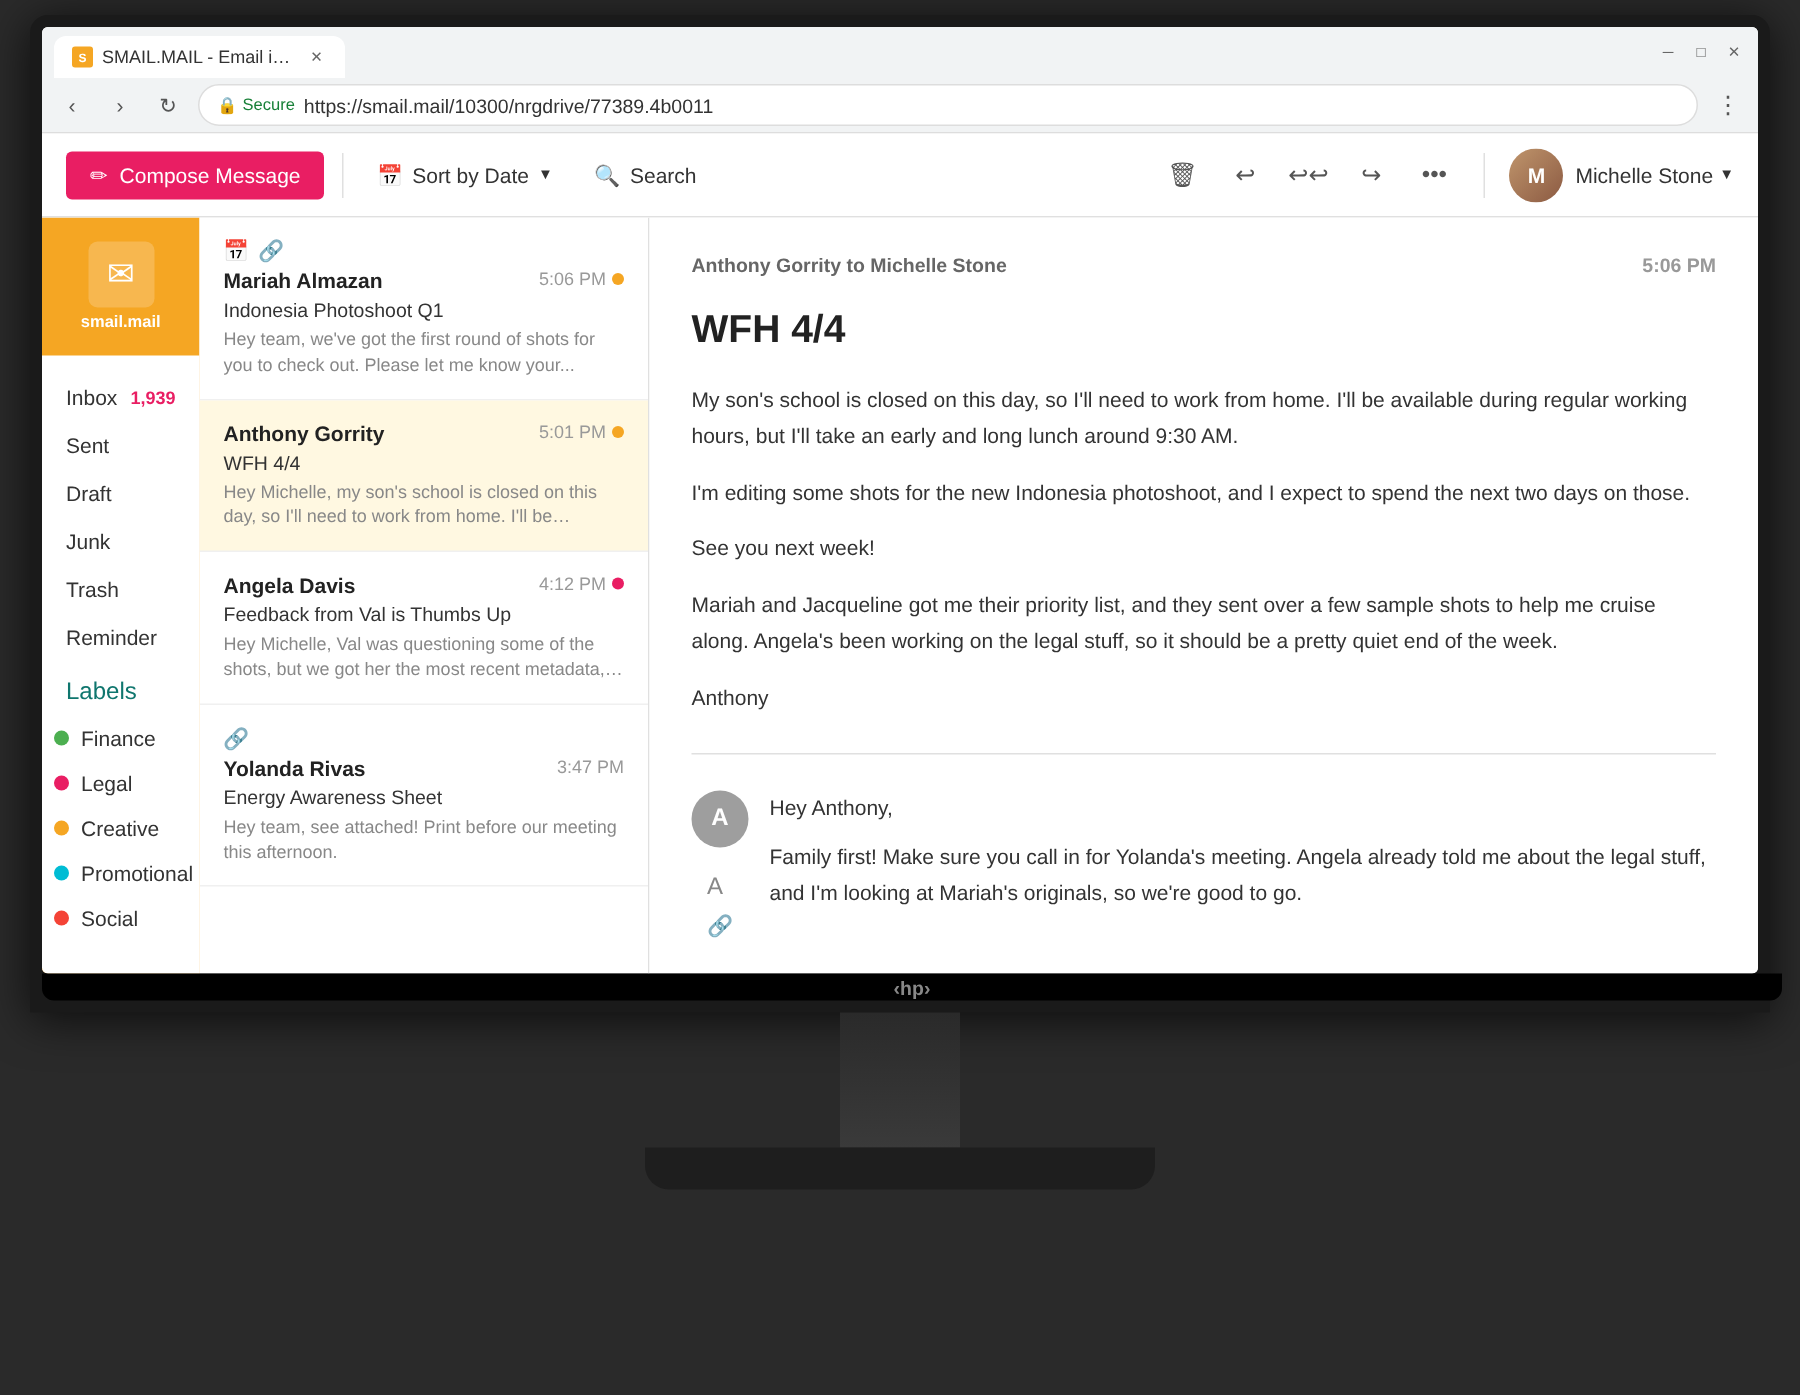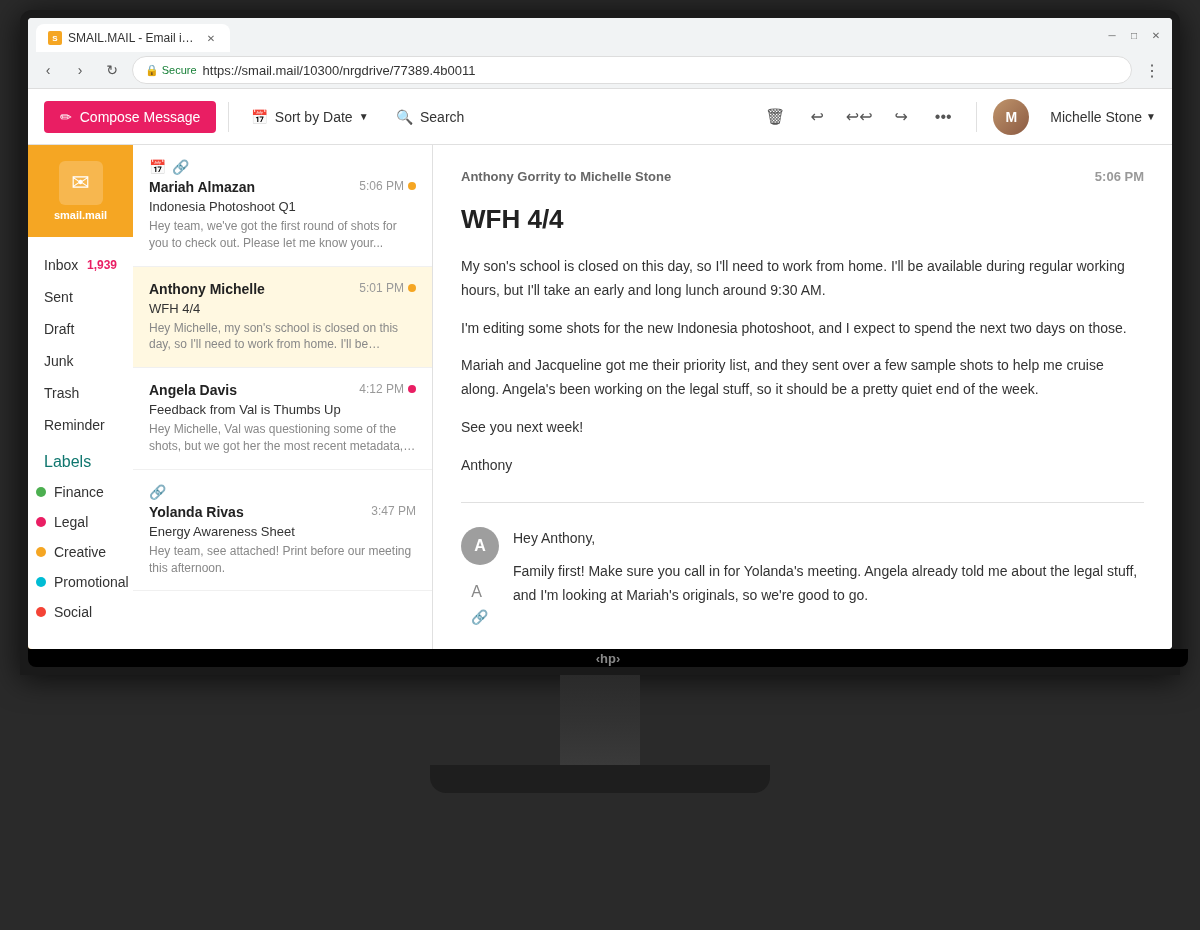--- a/index.html
+++ b/index.html
@@ -255,21 +255,20 @@
       font-size: 16px;
       color: #555;
     }
     .user-name {
       font-size: 14px;
       color: #333;
       display: flex;
       align-items: center;
       gap: 4px;
       cursor: pointer;
-      margin-left: 13px;
     }
 
     
     .app-body {
       display: flex;
       flex: 1;
       overflow: hidden;
     }
 
     
@@ -621,21 +620,21 @@
                 <span>5:06 PM</span>
                 <span class="email-priority-dot"></span>
               </div>
             </div>
             <div class="email-subject">Indonesia Photoshoot Q1</div>
             <div class="email-preview">Hey team, we've got the first round of shots for you to check out. Please let me know your...</div>
           </div>
 
           <div class="email-item selected">
             <div class="email-item-header">
-              <span class="email-sender">Anthony Michelle</span>
+              <span class="email-sender">Anthony Gorrity</span>
               <div class="email-time">
                 <span>5:01 PM</span>
                 <span class="email-priority-dot"></span>
               </div>
             </div>
             <div class="email-subject">WFH 4/4</div>
             <div class="email-preview">Hey Michelle, my son's school is closed on this day, so I'll need to work from home. I'll be available...</div>
           </div>
 
           <div class="email-item">
@@ -668,22 +667,22 @@
 
         <div class="email-detail">
           <div class="email-detail-header">
             <span class="email-detail-from">Anthony Gorrity to Michelle Stone</span>
             <span class="email-detail-time">5:06 PM</span>
           </div>
           <div class="email-detail-subject">WFH 4/4</div>
           <div class="email-detail-body">
             <p>My son's school is closed on this day, so I'll need to work from home. I'll be available during regular working hours, but I'll take an early and long lunch around 9:30 AM.</p>
             <p>I'm editing some shots for the new Indonesia photoshoot, and I expect to spend the next two days on those.</p>
+            <p>See you next week!</p>
             <p>Mariah and Jacqueline got me their priority list, and they sent over a few sample shots to help me cruise along. Angela's been working on the legal stuff, so it should be a pretty quiet end of the week.</p>
-            <p>See you next week!</p>
             <p>Anthony</p>
           </div>
 
           <hr class="email-thread-divider">
 
           <div class="email-reply-block">
             <div style="display:flex;flex-direction:column;align-items:center;gap:8px;">
               <div class="reply-avatar">A</div>
               <div class="reply-icons">
                 <span style="font-size:16px;color:#888;">A</span>

